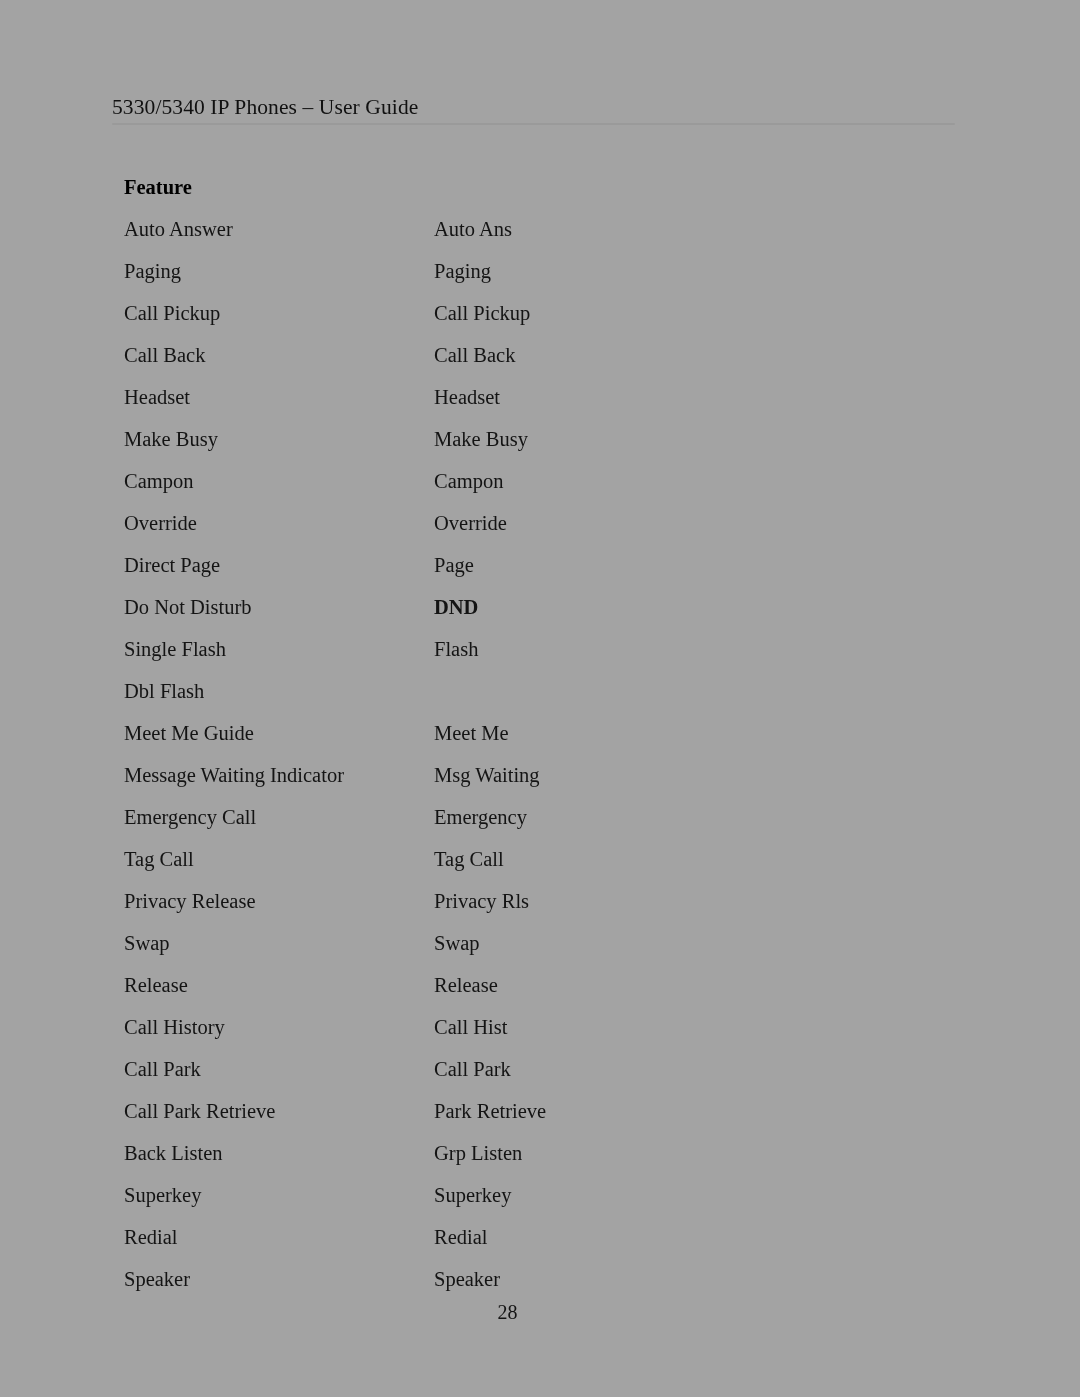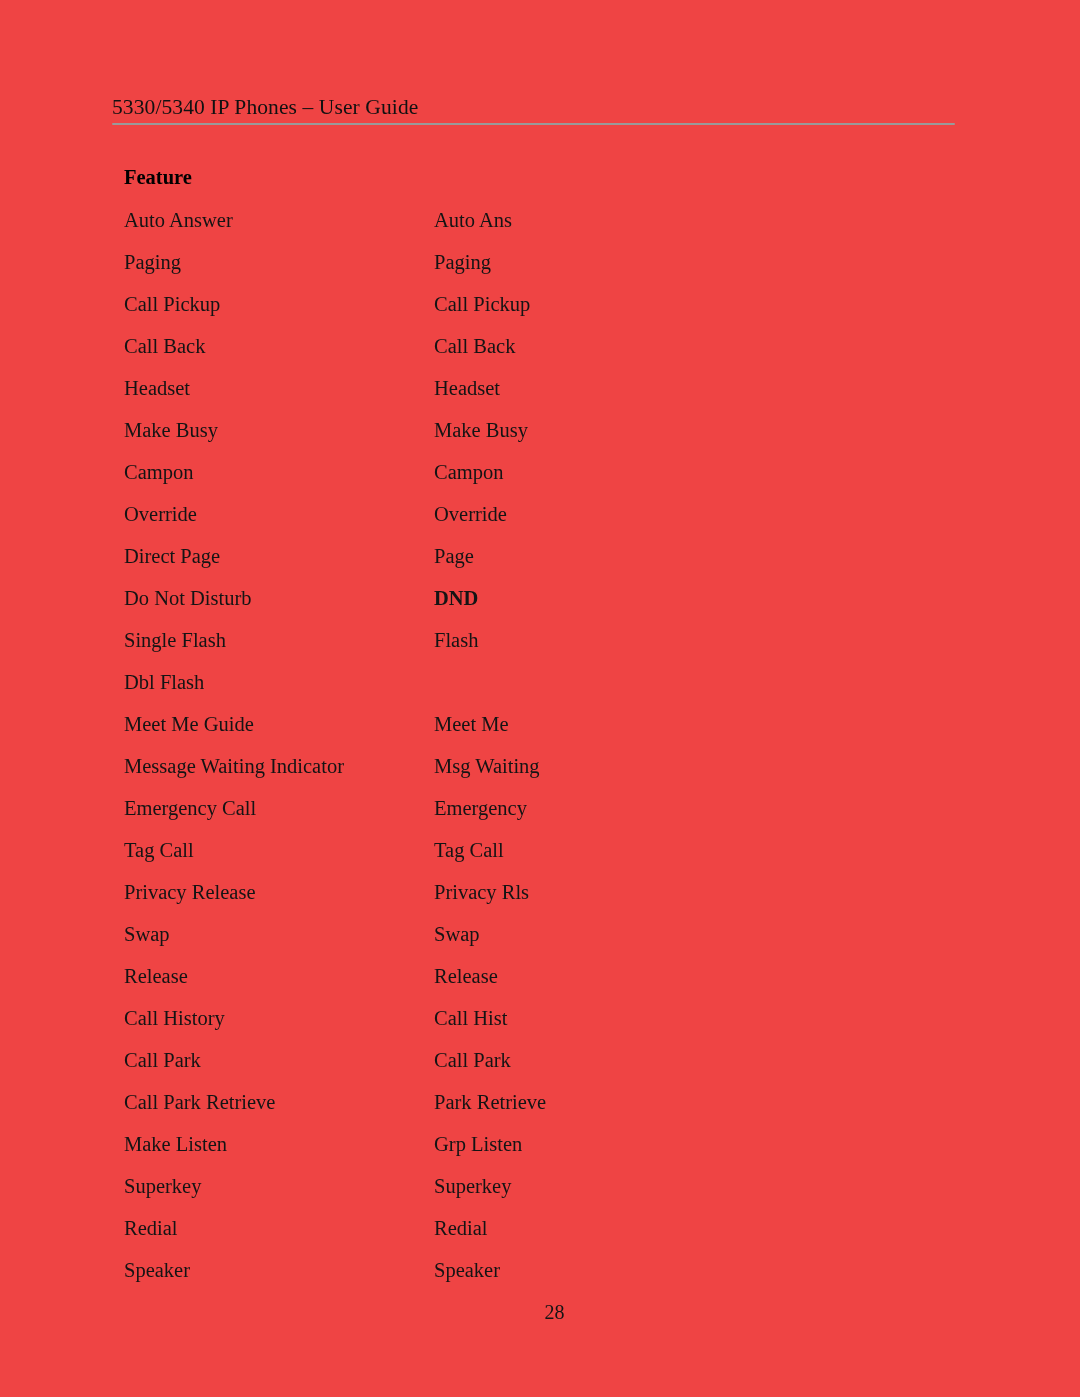--- a/index.html
+++ b/index.html
@@ -15,21 +15,21 @@
     color: #000000;
     overflow: hidden;
   }
 
   .page {
     position: absolute;
     left: 0;
     top: 0;
     width: 1080px;
     height: 1397px;
-    background: #ef4444;
+    background: #a3a3a3;
   }
 
   
   .doc-header {
     position: absolute;
     left: 112px;
     top: 94px;
     width: 843px;
   }
   .doc-header-title {
@@ -49,21 +49,21 @@
 
   
   .feature-table {
     position: absolute;
     left: 124px;
     top: 155px;
     width: 800px;
   }
   .ft-row {
     display: flex;
-    align-items: center;
+    align-items: flex-end;
     height: 42px;
   }
   .ft-head-row {
     height: 44px;
   }
   .ft-col-feature {
     width: 310px;
     flex: 0 0 310px;
   }
   .ft-col-label {
@@ -88,21 +88,20 @@
   
   .page-number {
     position: absolute;
     left: 0;
     top: 1300px;
     width: 1015px;
     text-align: center;
     font-size: 20px;
     line-height: 24px;
     color: #141414;
-    padding-left: 47px;
   }
 </style>
 </head>
 <body>
 
 <div class="page">
 
   <div class="doc-header">
     <div class="doc-header-title">5330/5340 IP Phones – User Guide</div>
     <div class="doc-header-rule"></div>
@@ -196,21 +195,21 @@
         </div>
         <div class="ft-row">
           <div class="ft-col-feature ft-cell">Call Park</div>
           <div class="ft-col-label ft-cell">Call Park</div>
         </div>
         <div class="ft-row">
           <div class="ft-col-feature ft-cell">Call Park Retrieve</div>
           <div class="ft-col-label ft-cell">Park Retrieve</div>
         </div>
         <div class="ft-row">
-          <div class="ft-col-feature ft-cell">Make Listen</div>
+          <div class="ft-col-feature ft-cell">Back Listen</div>
           <div class="ft-col-label ft-cell">Grp Listen</div>
         </div>
         <div class="ft-row">
           <div class="ft-col-feature ft-cell">Superkey</div>
           <div class="ft-col-label ft-cell">Superkey</div>
         </div>
         <div class="ft-row">
           <div class="ft-col-feature ft-cell">Redial</div>
           <div class="ft-col-label ft-cell">Redial</div>
         </div>

